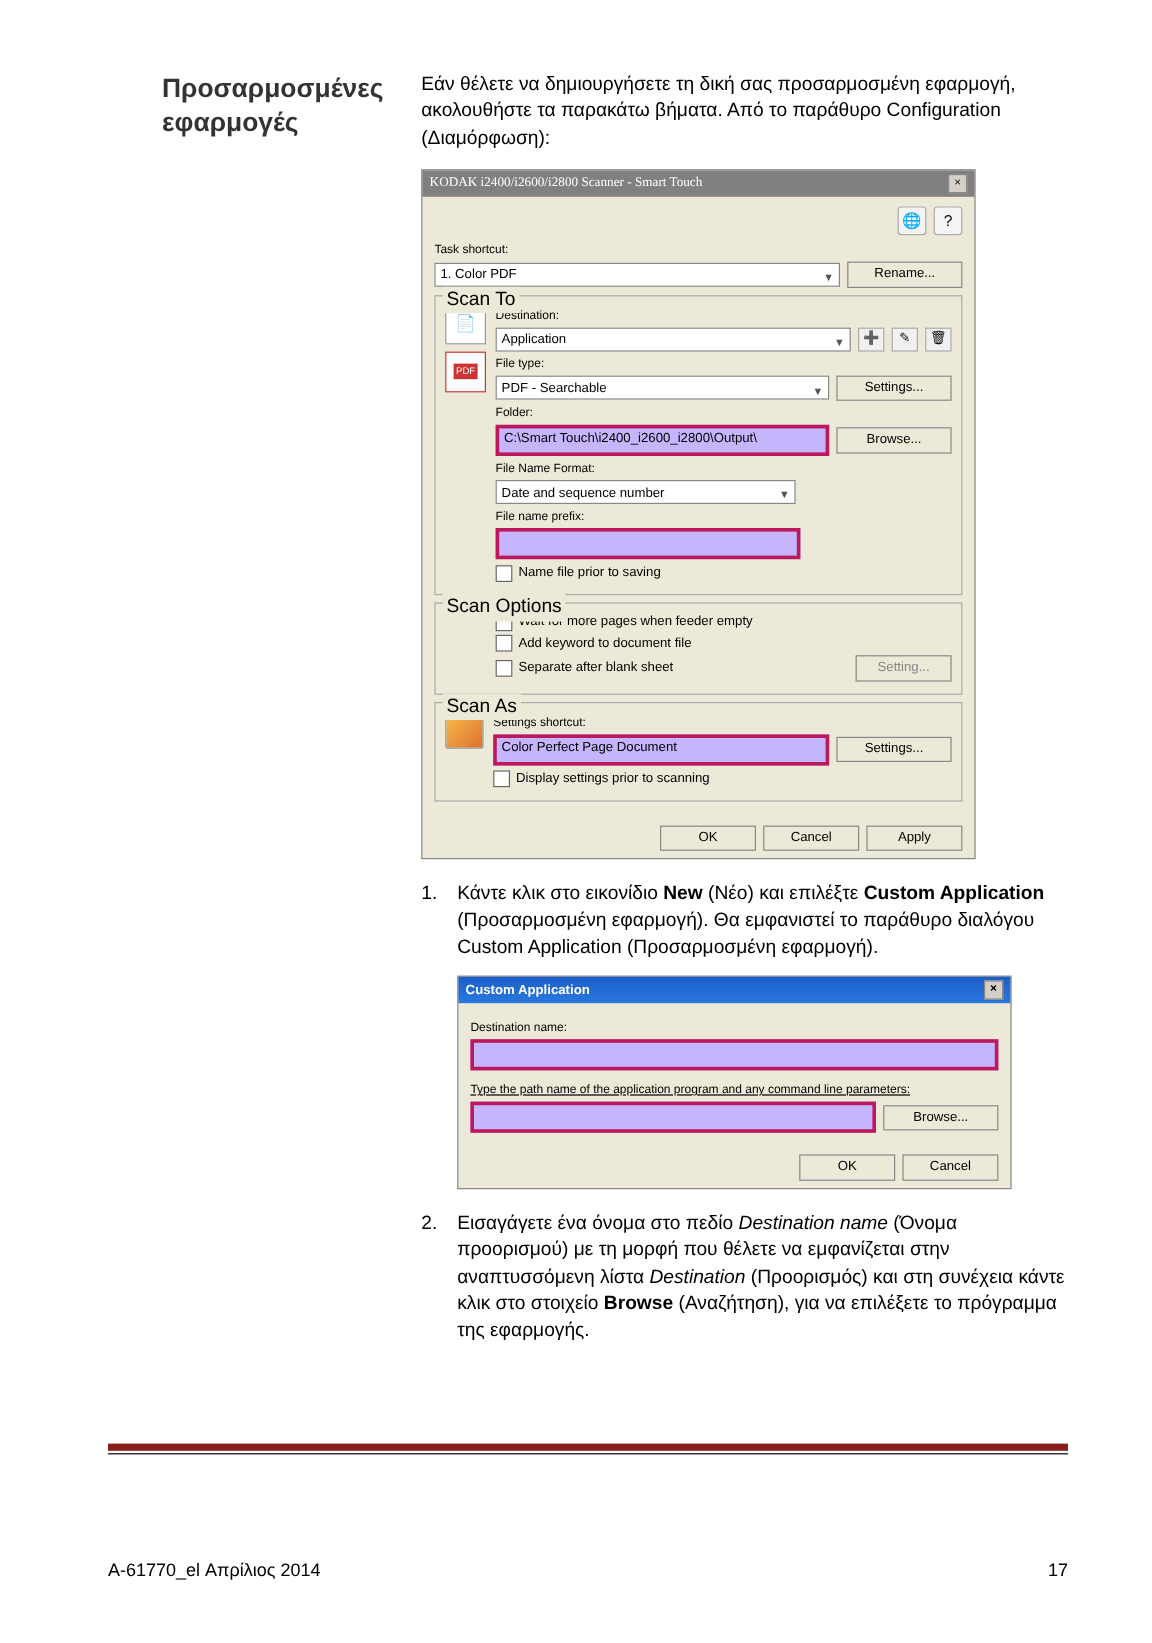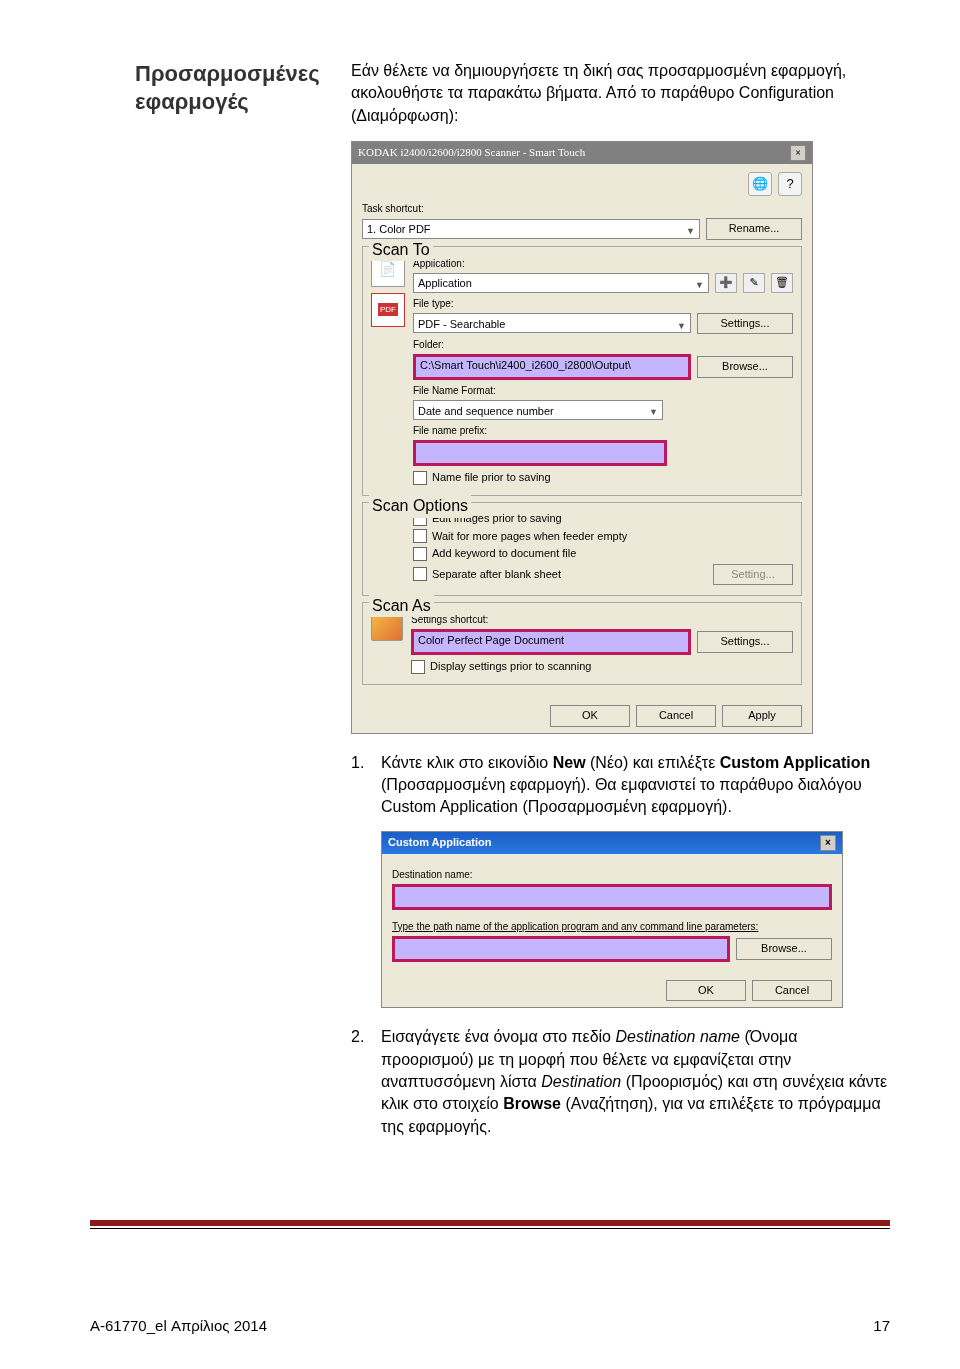--- a/index.html
+++ b/index.html
@@ -74,21 +74,21 @@
           <div class="groupbox">
             <span class="gtitle">Scan To</span>
             <div style="display:flex; gap:8px;">
               <div style="width:34px; display:flex; flex-direction:column; gap:6px; align-items:center;">
                 <div class="file-icon">📄</div>
                 <div class="file-icon" style="background:#fff; border-color:#c33;">
                   <span style="background:#c33;color:#fff;font-size:8px;padding:1px 2px;">PDF</span>
                 </div>
               </div>
               <div style="flex:1;">
-                <div class="label">Application:</div>
+                <div class="label">Destination:</div>
                 <div class="field-row">
                   <div class="select-box">
                     <span>Application</span>
                     <span class="dropdown-arrow">▼</span>
                   </div>
                   <span class="small-icon">➕</span>
                   <span class="small-icon">✎</span>
                   <span class="small-icon">🗑</span>
                 </div>
                 <div class="label">File type:</div>
@@ -119,24 +119,20 @@
                   <span class="chk"></span>
                   <span>Name file prior to saving</span>
                 </div>
               </div>
             </div>
           </div>
 
           <div class="groupbox">
             <span class="gtitle">Scan Options</span>
             <div style="padding-left:42px;">
-              <div class="chk-row">
-                  <span class="chk"></span>
-                  <span>Edit images prior to saving</span>
-                </div>
               <div class="chk-row">
                   <span class="chk"></span>
                   <span>Wait for more pages when feeder empty</span>
                 </div>
               <div class="chk-row">
                   <span class="chk"></span>
                   <span>Add keyword to document file</span>
                 </div>
               <div class="chk-row">
                 <span class="chk"></span>

